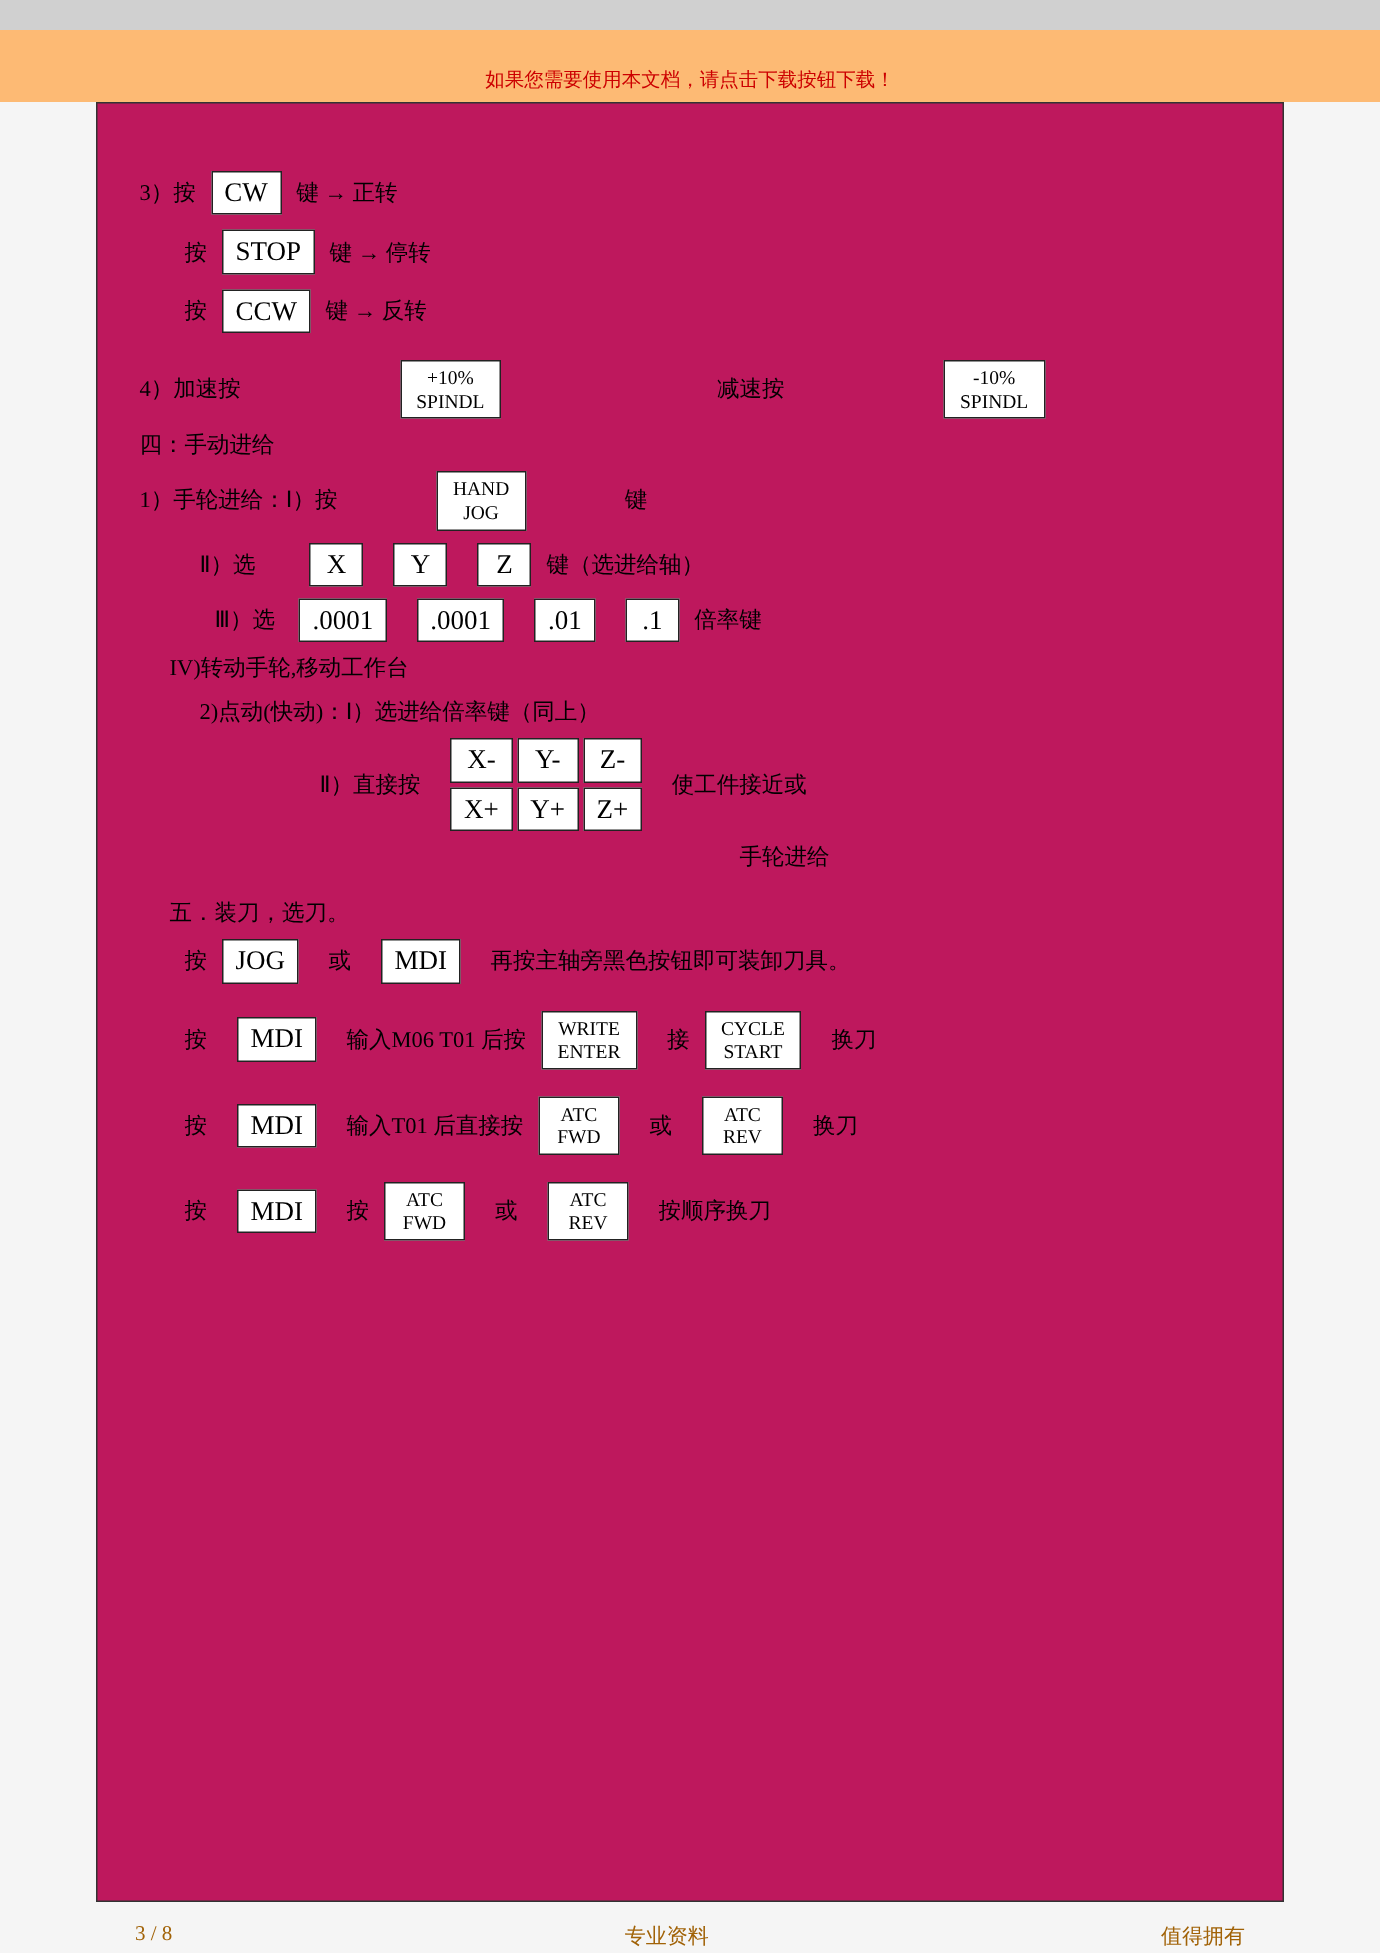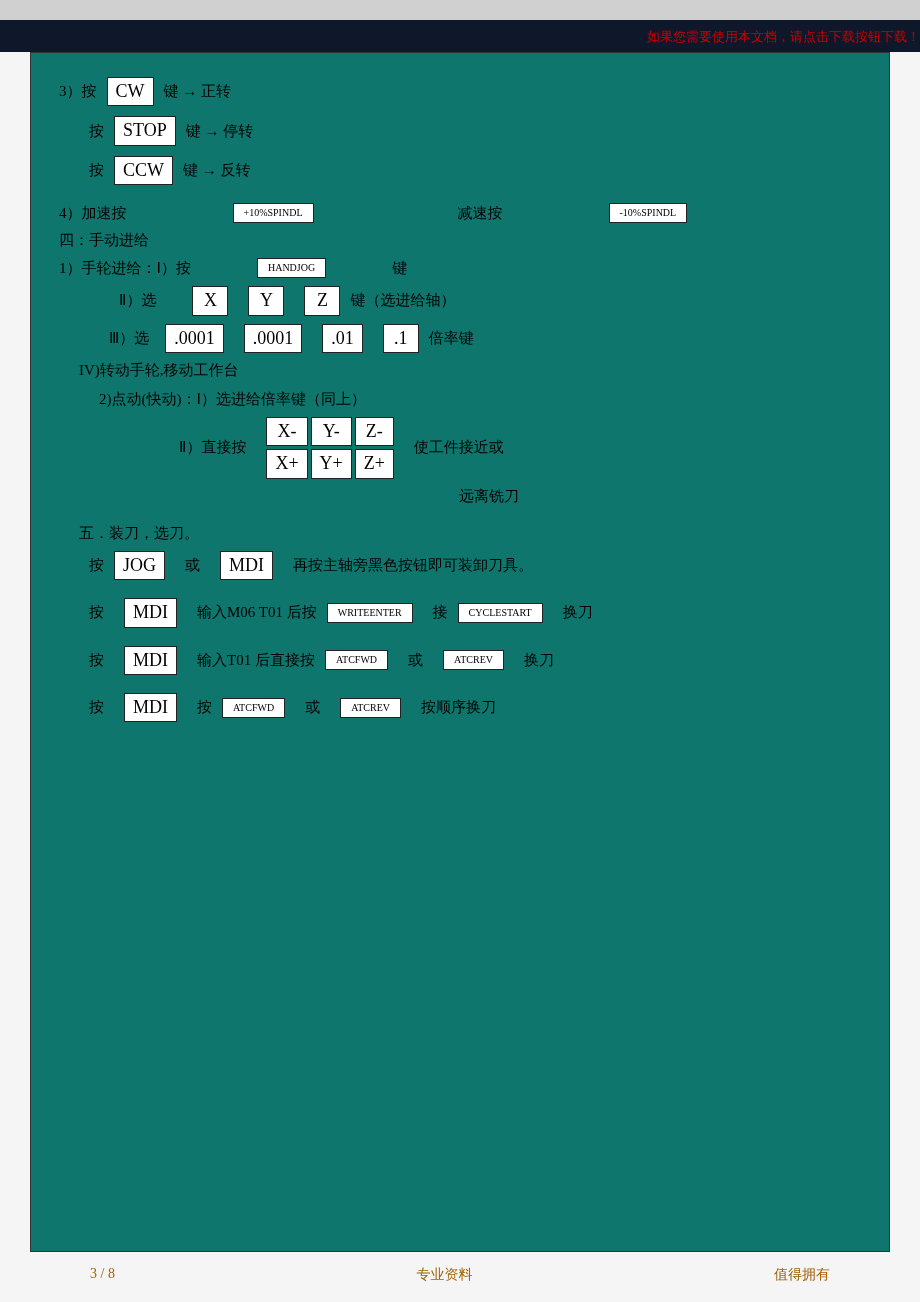--- a/index.html
+++ b/index.html
@@ -17,31 +17,31 @@
       width: 920px;
       min-height: 1302px;
       background: #f5f5f5;
       display: flex;
       flex-direction: column;
       align-items: center;
       padding: 0;
     }
     .top-bar {
       width: 100%;
-      text-align: right;
+      text-align: center;
       font-size: 13px;
       color: #cc0000;
-      padding: 8px 0 6px 0;
-      background: #0f172a;
+      padding: 24px 0 6px 0;
+      background: #fdba74;
     }
     .main-content {
-      width: 860px;
+      width: 792px;
       border: 1.5px solid #333;
-      background: #0f766e;
-      padding: 14px 28px 24px 28px;
+      background: #be185d;
+      padding: 35px 28px 24px 28px;
       min-height: 1200px;
     }
     .key-box {
       display: inline-block;
       border: 1.5px solid #222;
       padding: 2px 8px;
       min-width: 36px;
       text-align: center;
       font-size: 18px;
       line-height: 1.3;
@@ -53,27 +53,27 @@
       width: 860px;
       display: flex;
       justify-content: space-between;
       padding: 10px 60px;
       font-size: 14px;
       color: #a16207;
       margin-top: 4px;
     }
     .two-line-key {
       display: inline-flex;
-      flex-direction: row;
+      flex-direction: column;
       align-items: center;
       border: 1.5px solid #222;
       padding: 3px 10px;
       min-width: 54px;
       text-align: center;
-      font-size: 10px;
+      font-size: 13px;
       line-height: 1.2;
       vertical-align: middle;
       background: #fff;
     }
     .grid-keys-jog {
       display: inline-grid;
       grid-template-rows: auto auto;
       grid-template-columns: auto auto auto;
       gap: 3px;
       vertical-align: middle;
@@ -139,21 +139,21 @@
       <span>1）手轮进给：Ⅰ）按</span>
       <span class="gap"></span>
       <span class="two-line-key">
         <span>HAND</span>
         <span>JOG</span>
       </span>
       <span class="gap"></span>
       <span>键</span>
     </div>
 
-    <div class="line" style="margin-left:60px; margin-top:8px;">
+    <div class="line" style="margin-left:40px; margin-top:8px;">
       <span>Ⅱ）选</span>
       <span style="display:inline-block;width:36px;"></span>
       <span class="key-box">X</span>
       <span class="gap2"></span>
       <span class="key-box">Y</span>
       <span class="gap2"></span>
       <span class="key-box">Z</span>
       <span class="gap"></span>
       <span>键（选进给轴）</span>
     </div>
@@ -189,21 +189,21 @@
         <span class="key-box">Z-</span>
         <span class="key-box">X+</span>
         <span class="key-box">Y+</span>
         <span class="key-box">Z+</span>
       </div>
       <span class="gap2"></span>
       <span>使工件接近或</span>
     </div>
 
     <div class="line" style="margin-left:400px; margin-top:2px;">
-      <span>远离铣刀</span>
+      <span>手轮进给</span>
     </div>
 
     <div class="line section-gap" style="margin-top:18px;margin-left:20px;">
       <span>五．装刀，选刀。</span>
     </div>
 
     <div class="line" style="margin-left:30px; margin-top:8px;">
       <span>按</span>
       <span class="gap"></span>
       <span class="key-box">JOG</span>

